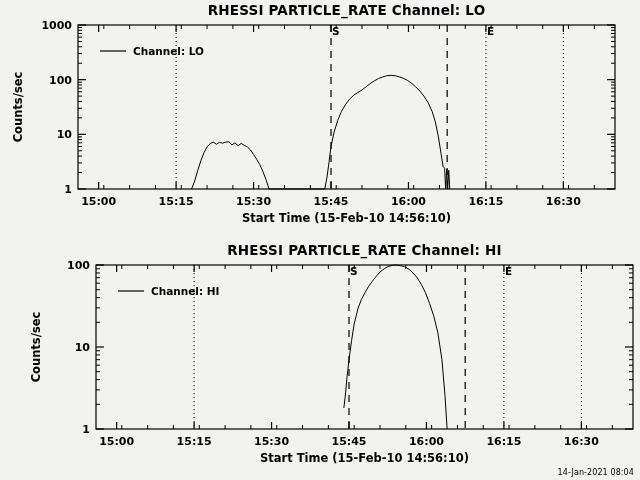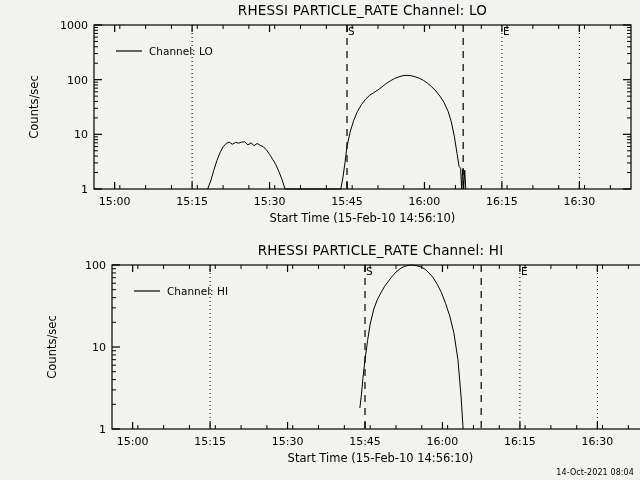--- a/index.html
+++ b/index.html
@@ -16,23 +16,24 @@
     position: relative;
   }
   .page {
     position: relative;
     width: 640px;
     height: 480px;
     background: #f2f2f0;
   }
   .panel {
     position: absolute;
-    left: 16px;
+    left: 0;
     width: 568px;
     height: 240px;
+    font-weight: bold;
   }
   #panel-lo { top: 0; }
   #panel-hi { top: 240px; margin-left: 18px; }
 
   .panel svg {
     display: block;
     width: 640px;
     height: 240px;
   }
 
@@ -329,15 +330,15 @@
         <line x1="568.5288461538462" y1="25" x2="568.5288461538462" y2="29" stroke="#000" stroke-width="1"></line>
         <line x1="594.3461538461538" y1="189" x2="594.3461538461538" y2="185" stroke="#000" stroke-width="1"></line>
         <line x1="594.3461538461538" y1="25" x2="594.3461538461538" y2="29" stroke="#000" stroke-width="1"></line>
         <text x="346.5" y="222" text-anchor="middle" fill="#000" class="axis-label">Start Time (15-Feb-10 14:56:10)</text>
         <text x="22" y="107" text-anchor="middle" fill="#000" transform="rotate(-90 22 107)" class="axis-label">Counts/sec</text>
         <line x1="100" y1="51" x2="126" y2="51" stroke="#000" stroke-width="1.2"></line>
         <text x="133" y="55" fill="#000" class="legend-label">Channel: HI</text>
       </svg>
   </div>
 
-  <div class="stamp">14-Oct-2021 08:04</div>
+  <div class="stamp">14-Jan-2021 08:04</div>
 
 </div>
 
 </body></html>

